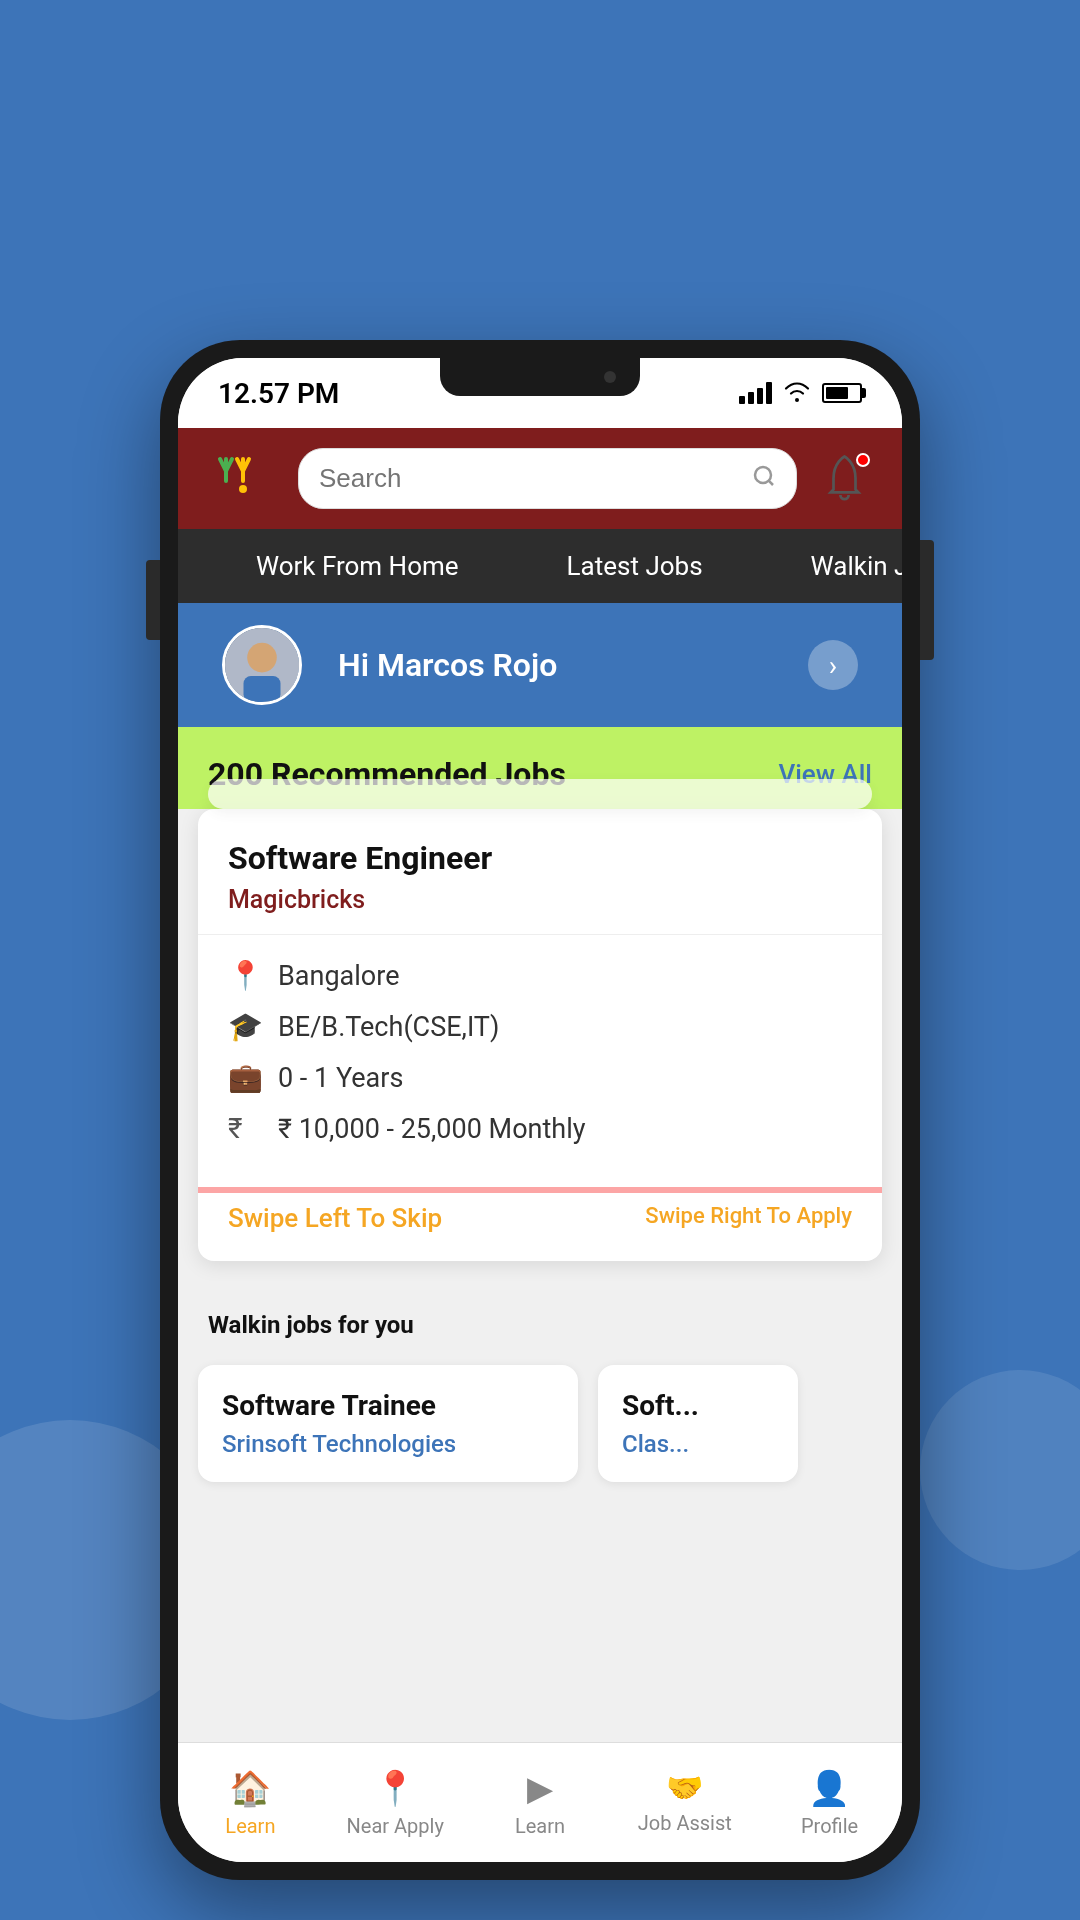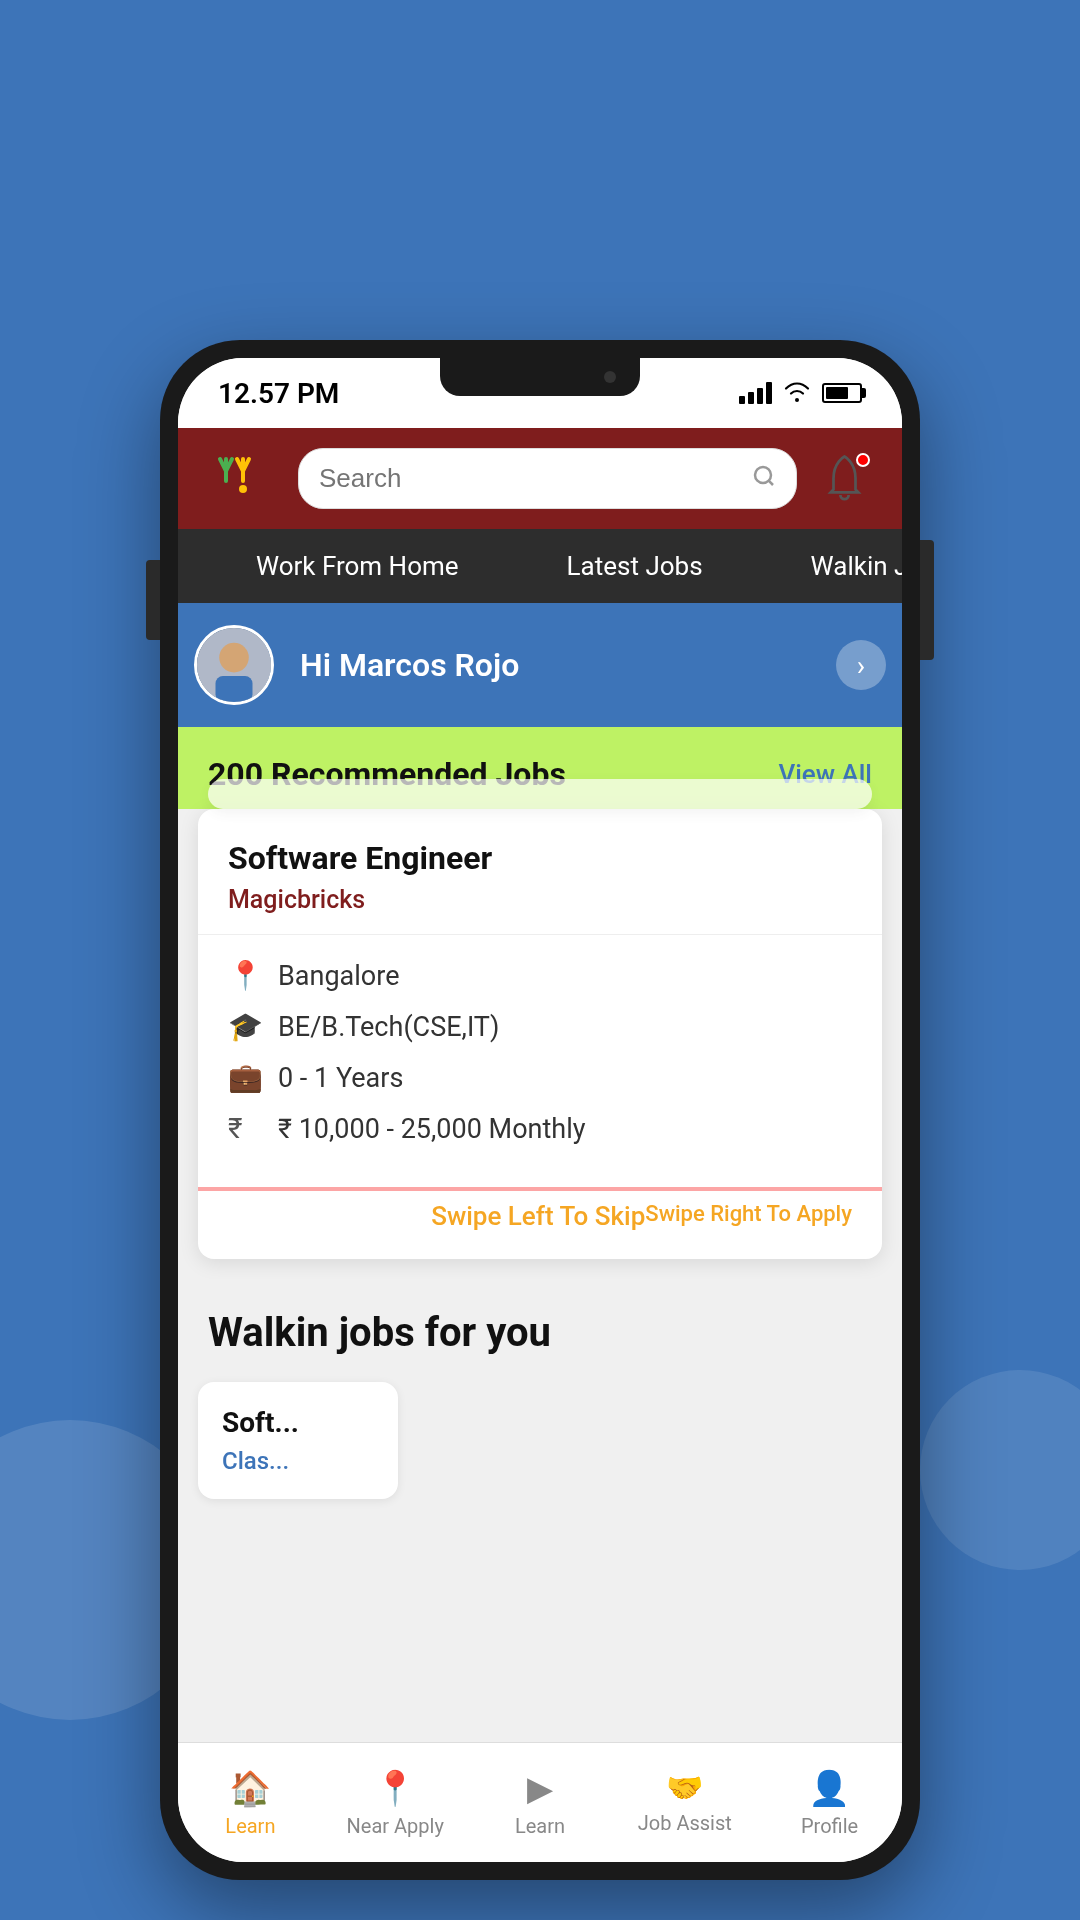--- a/index.html
+++ b/index.html
@@ -249,24 +249,24 @@
       color: white;
       font-size: 26px;
       white-space: nowrap;
       font-weight: 400;
       margin-left: 48px;
     }
 
     
     .user-greeting {
       background: #3d74b8;
-      padding: 22px 16px;
-      display: flex;
-      align-items: center;
-      gap: 26px;
+      padding: 22px 44px;
+      display: flex;
+      align-items: center;
+      gap: 36px;
       flex-shrink: 0;
     }
     .user-avatar {
       width: 80px;
       height: 80px;
       border-radius: 50%;
       overflow: hidden;
       border: 3px solid white;
       background: #ccc;
       flex-shrink: 0;
@@ -361,23 +361,23 @@
       font-size: 27px;
       color: #333;
     }
     .detail-icon {
       font-size: 28px;
       color: #555;
       width: 34px;
     }
     .job-actions {
       display: flex;
-      justify-content: flex-end;
+      justify-content: space-between;
       padding: 10px 30px 28px;
-      border-top: 4px solid #fca5a5;
+      border-top: 6px solid #fca5a5;
     }
     .swipe-left {
       font-size: 26px;
       color: #f5a623;
       font-weight: 500;
     }
     .swipe-right {
       font-size: 22px;
       color: #f5a623;
       font-weight: 500;
@@ -395,21 +395,21 @@
 
     
     .walkin-section {
       background: #f0f0f0;
       padding: 20px 0 0;
     }
     .walkin-header {
       padding: 10px 30px 16px;
     }
     .walkin-title {
-      font-size: 40px;
+      font-size: 24px;
       font-weight: 700;
       color: #111;
     }
     .walkin-cards {
       display: flex;
       gap: 20px;
       padding: 10px 20px 20px;
       overflow: hidden;
     }
     .walkin-card {
@@ -614,20 +614,24 @@
             <span class="swipe-left">Swipe Left To Skip</span>
             <span class="swipe-right">Swipe Right To Apply</span>
           </div>
         </div>
 
         <div class="walkin-section">
           <div class="walkin-header">
             <div class="walkin-title">Walkin jobs for you</div>
           </div>
           <div class="walkin-cards">
+            <div class="walkin-card">
+              <div class="walkin-job-title">Software Trainee</div>
+              <div class="walkin-company">Srinsoft Technologies</div>
+            </div>
             <div class="walkin-card partial">
               <div class="walkin-job-title">Soft...</div>
               <div class="walkin-company">Clas...</div>
             </div>
           </div>
         </div>
 
       </div>
 
       <div class="bottom-nav">

